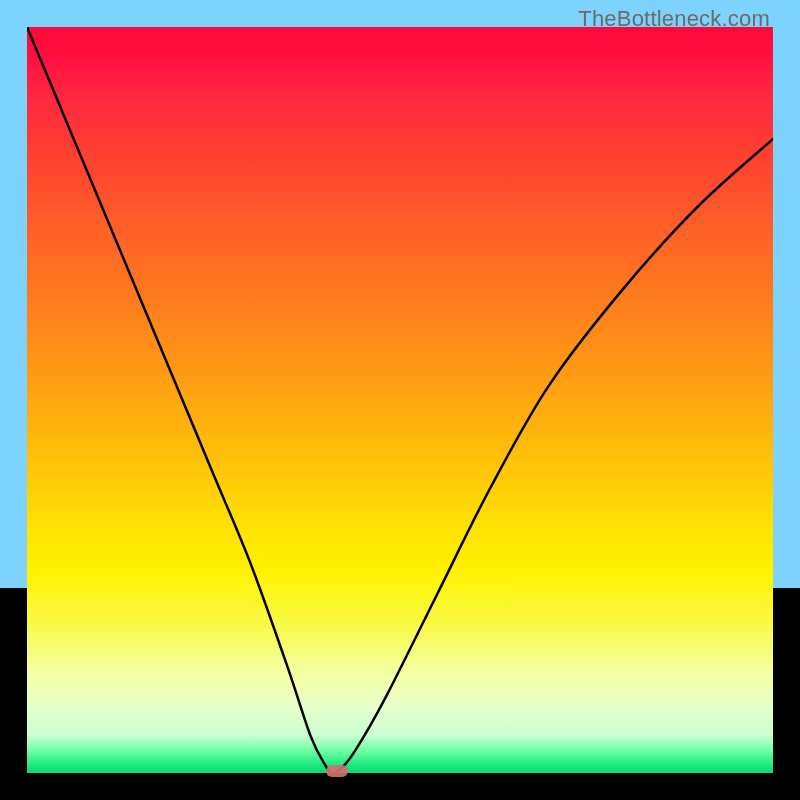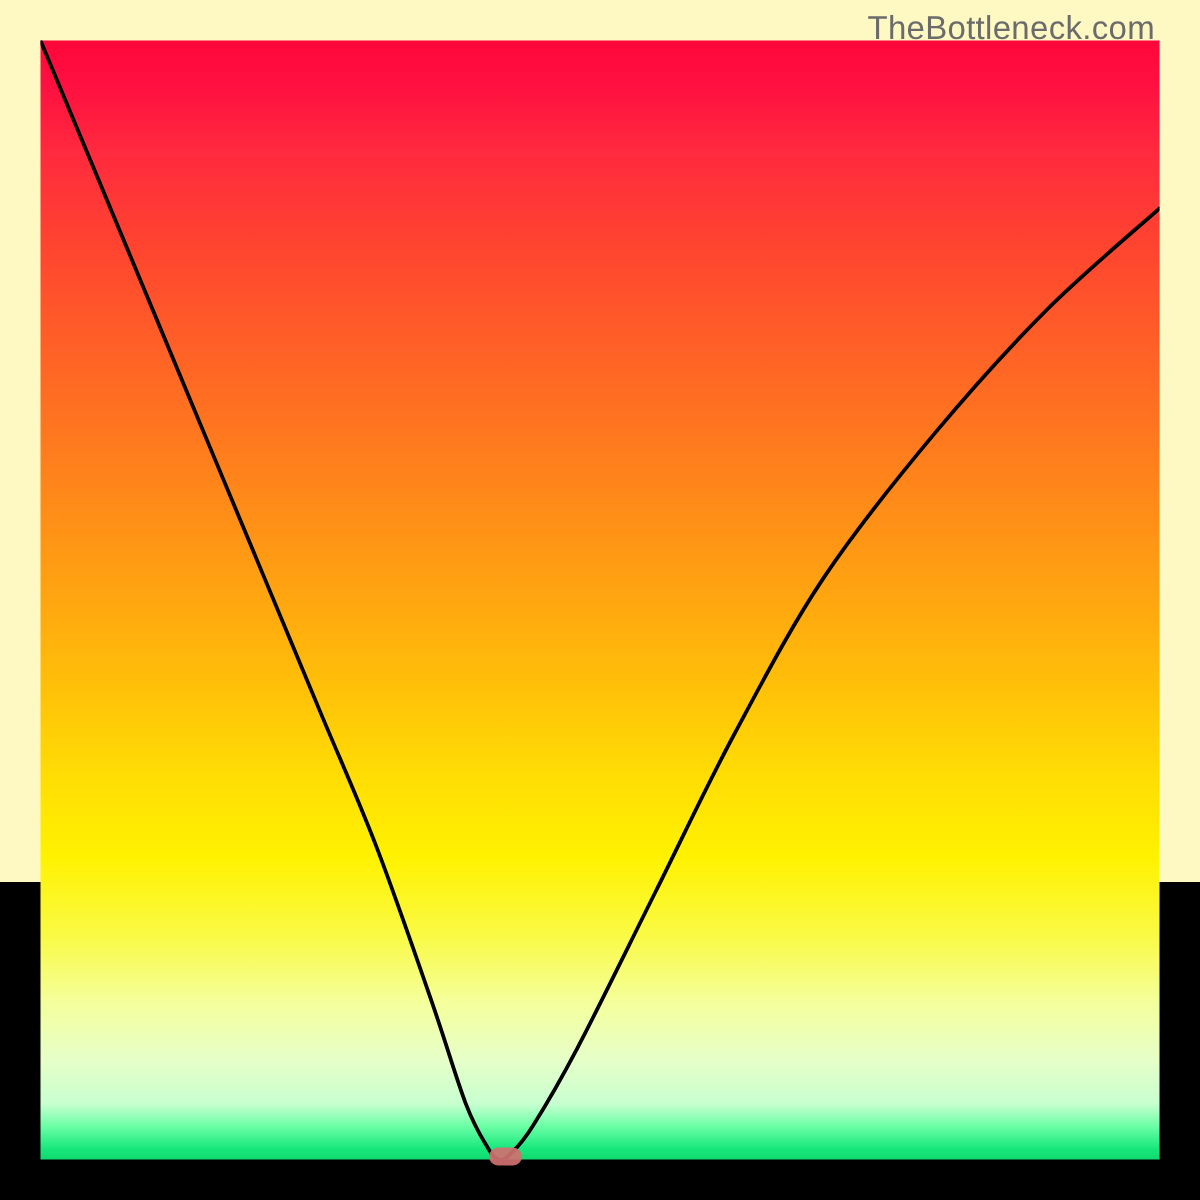--- a/index.html
+++ b/index.html
@@ -8,21 +8,21 @@
     width: 800px;
     height: 800px;
     background: #000;
     overflow: hidden;
     font-family: Arial, Helvetica, sans-serif;
   }
   .outer {
     position: relative;
     width: 800px;
     height: 588px;
-    background: #fef9c3;
+    background: #7dd3fc;
   }
   .plot {
     position: absolute;
     left: 27px;
     top: 27px;
     width: 746px;
     height: 746px;
     background: linear-gradient(to bottom,
       #ff073a 0%,
       #ff1040 4%,

